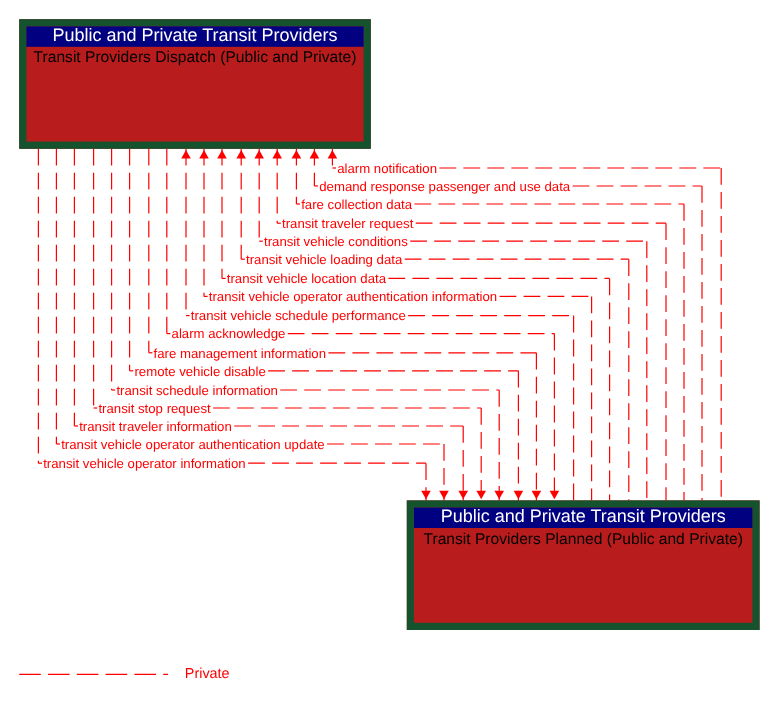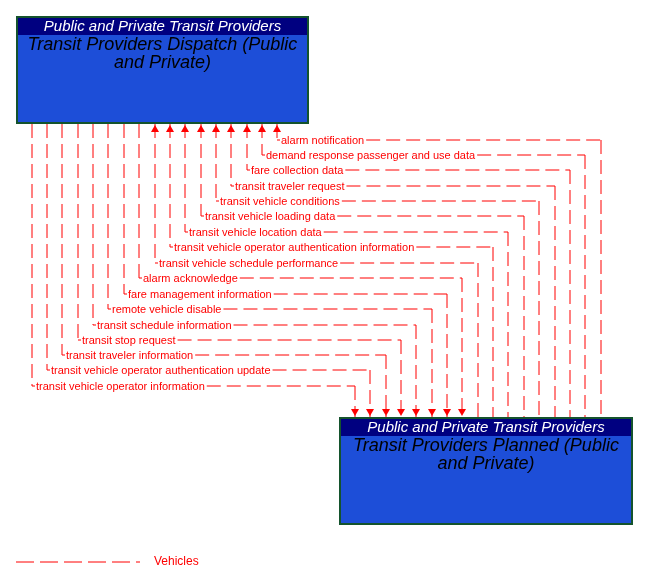--- a/index.html
+++ b/index.html
@@ -1,21 +1,21 @@
 <!DOCTYPE html>
 <html><head>
   <meta charset="utf-8">
   <style>
     html, body { margin: 0; padding: 0; background: #ffffff; }
     body { width: 645px; height: 586px; position: relative; overflow: hidden;
            font-family: "Liberation Sans", sans-serif; }
-    .box { position: absolute; background: #1d4ed8; border: 2px solid #14532d; box-sizing: border-box; font-style: italic; }
+    .box { position: absolute; background: #b91c1c; border: 6px solid #14532d; box-sizing: border-box; }
     .box-header { background: #000080; color: #ffffff; font-size: 15px; line-height: 16px;
                   height: 17px; text-align: center; white-space: nowrap; overflow: hidden; }
-    .box-title { color: #000000; font-size: 18px; line-height: 18px; text-align: center; padding: 0 4px; }
+    .box-title { color: #000000; font-size: 13px; line-height: 18px; text-align: center; padding: 0 4px; }
     #diagram-svg { position: absolute; left: 0; top: 0; }
     .flow-label { font-size: 11px; fill: #ff0000; font-family: "Liberation Sans", sans-serif; }
     .legend-label { position: absolute; color: #ff0000; font-size: 12px; }
   </style>
 </head>
 <body>
 
 <svg id="diagram-svg" width="645" height="586" xmlns="http://www.w3.org/2000/svg">
     <g>
       <line x1="277" y1="124" x2="277" y2="140" stroke="#ff0000" stroke-width="1" stroke-dasharray="14,6"></line>
@@ -161,13 +161,13 @@
 <div class="box" id="top-box" style="left: 16px; top: 16px; width: 293px; height: 108px;">
   <div class="box-header">Public and Private Transit Providers</div>
   <div class="box-title">Transit Providers Dispatch (Public and Private)</div>
 </div>
 
 <div class="box" id="bottom-box" style="left: 339px; top: 417px; width: 294px; height: 108px;">
   <div class="box-header">Public and Private Transit Providers</div>
   <div class="box-title">Transit Providers Planned (Public and Private)</div>
 </div>
 
-<div class="legend-label" id="legend-label" style="left: 154px; top: 554px;">Vehicles</div>
+<div class="legend-label" id="legend-label" style="left: 154px; top: 554px;">Private</div>
 
 </body></html>

